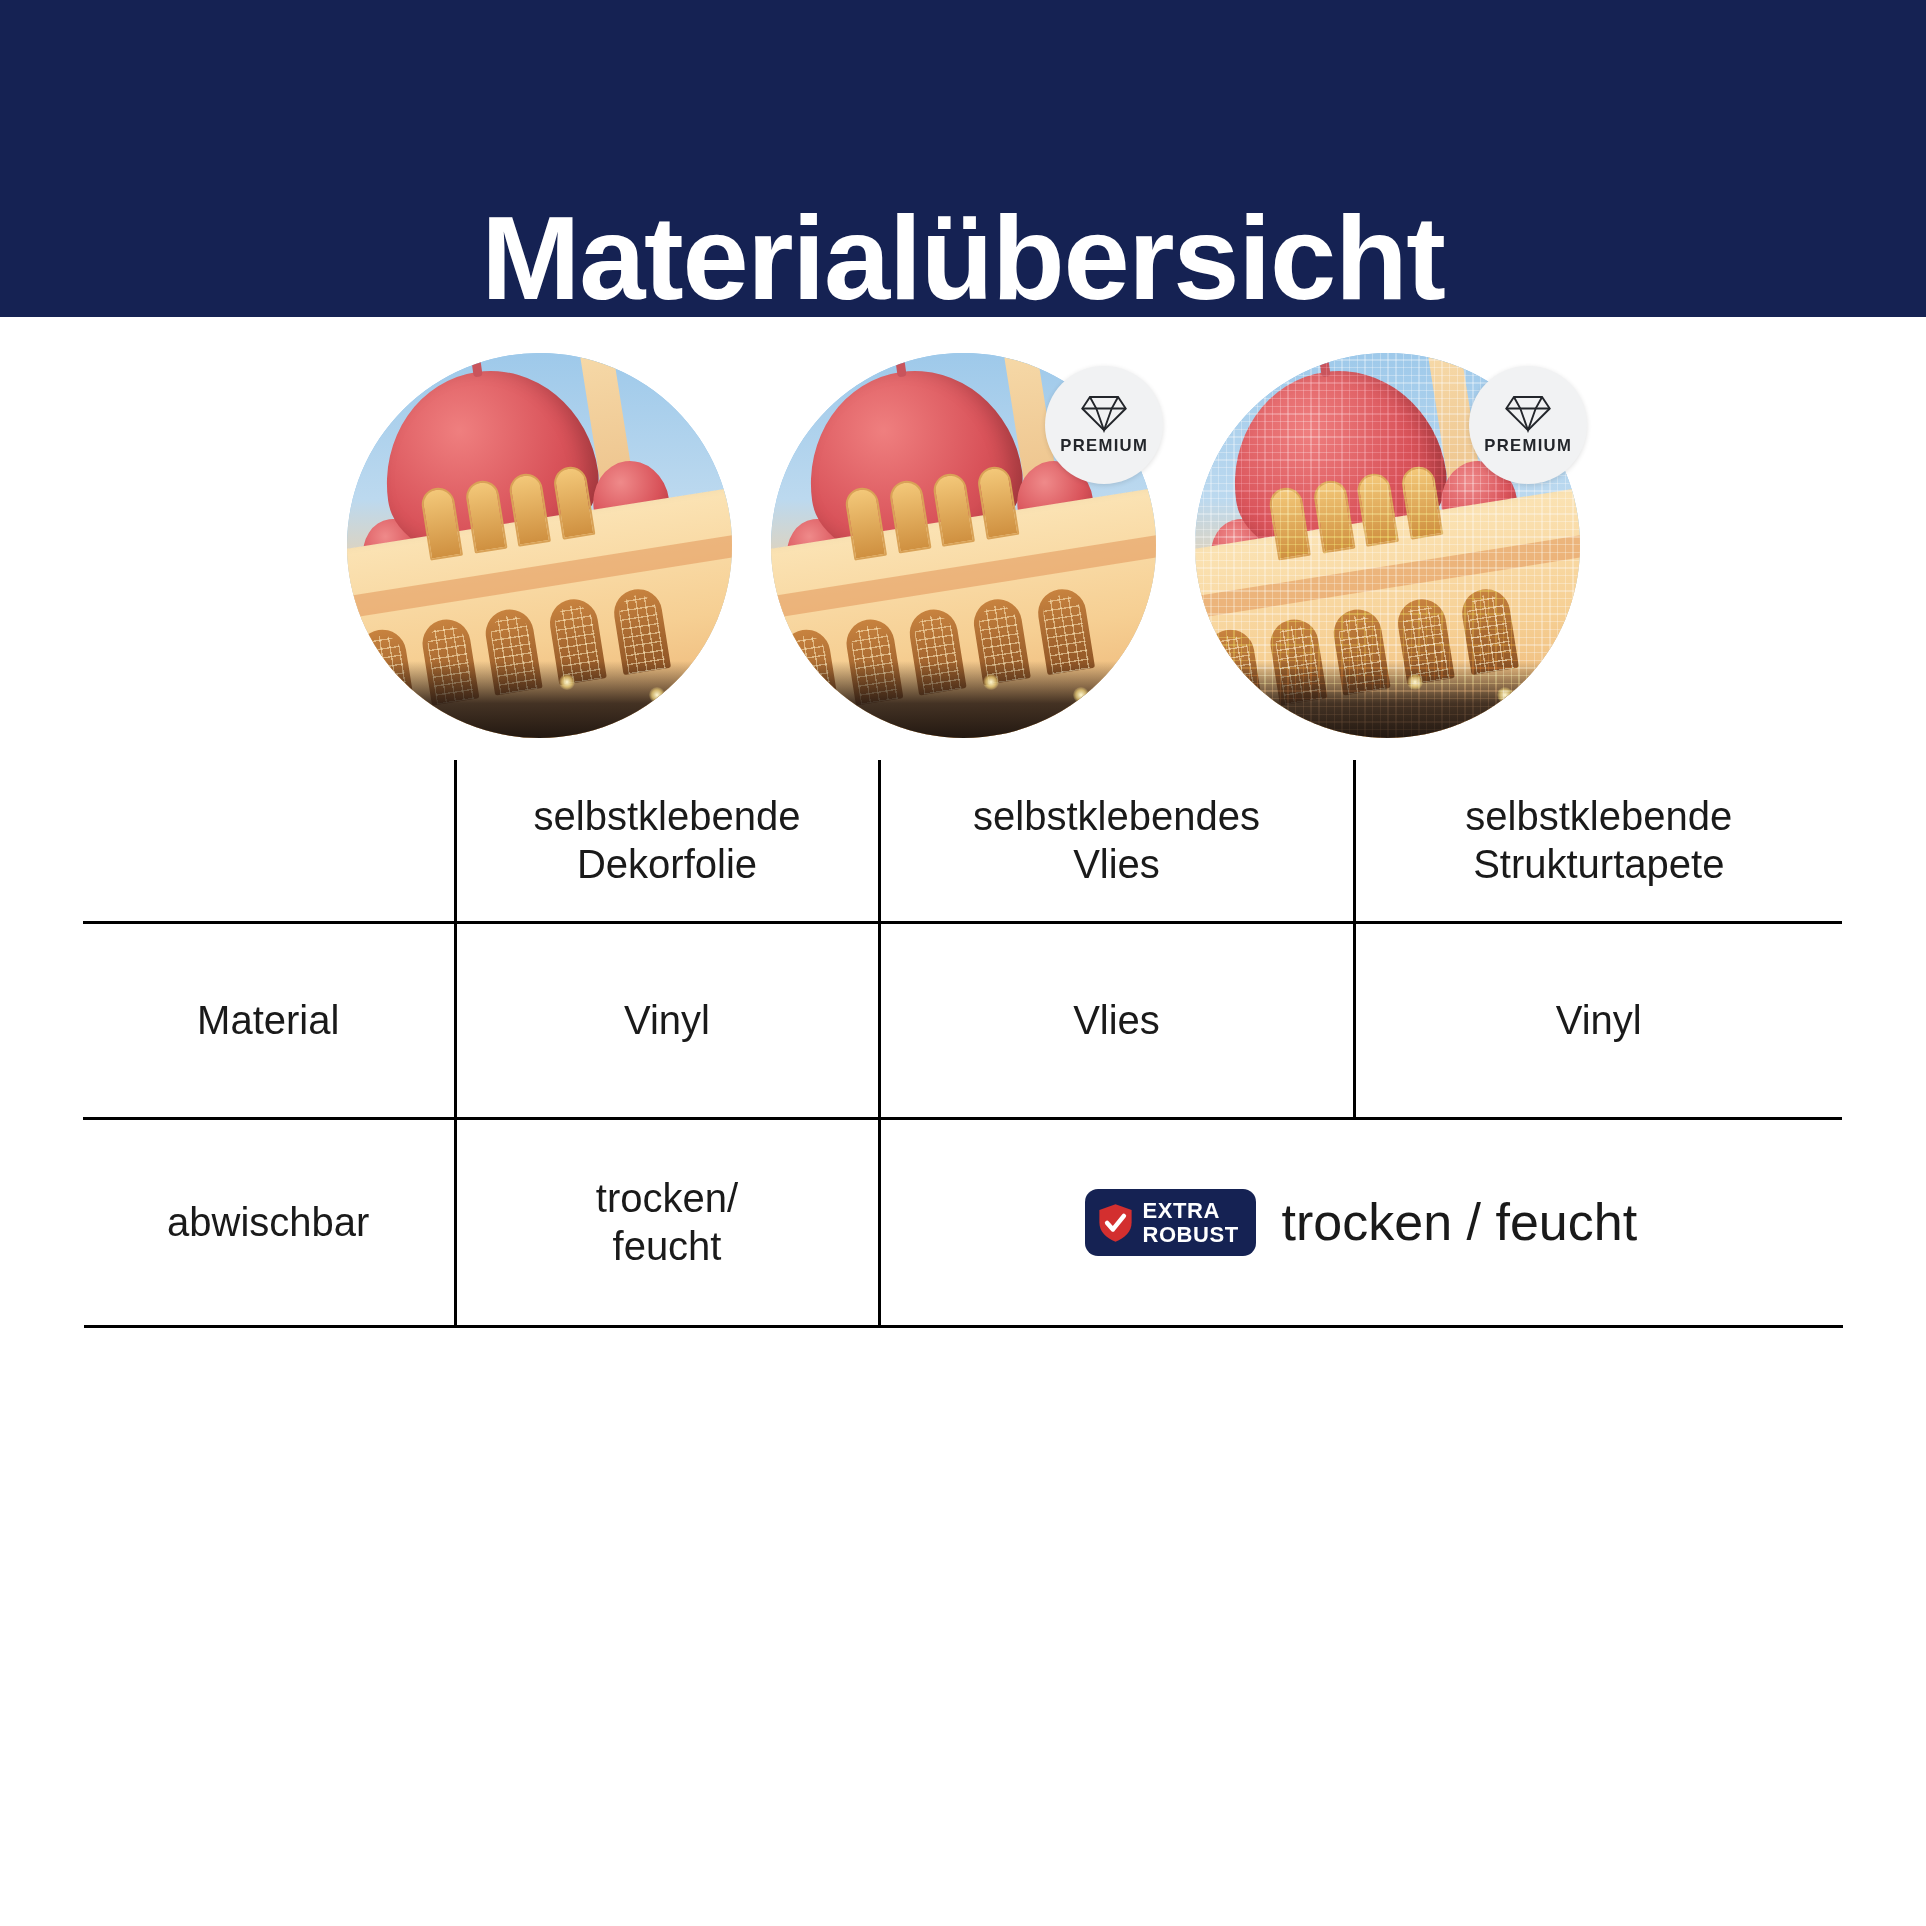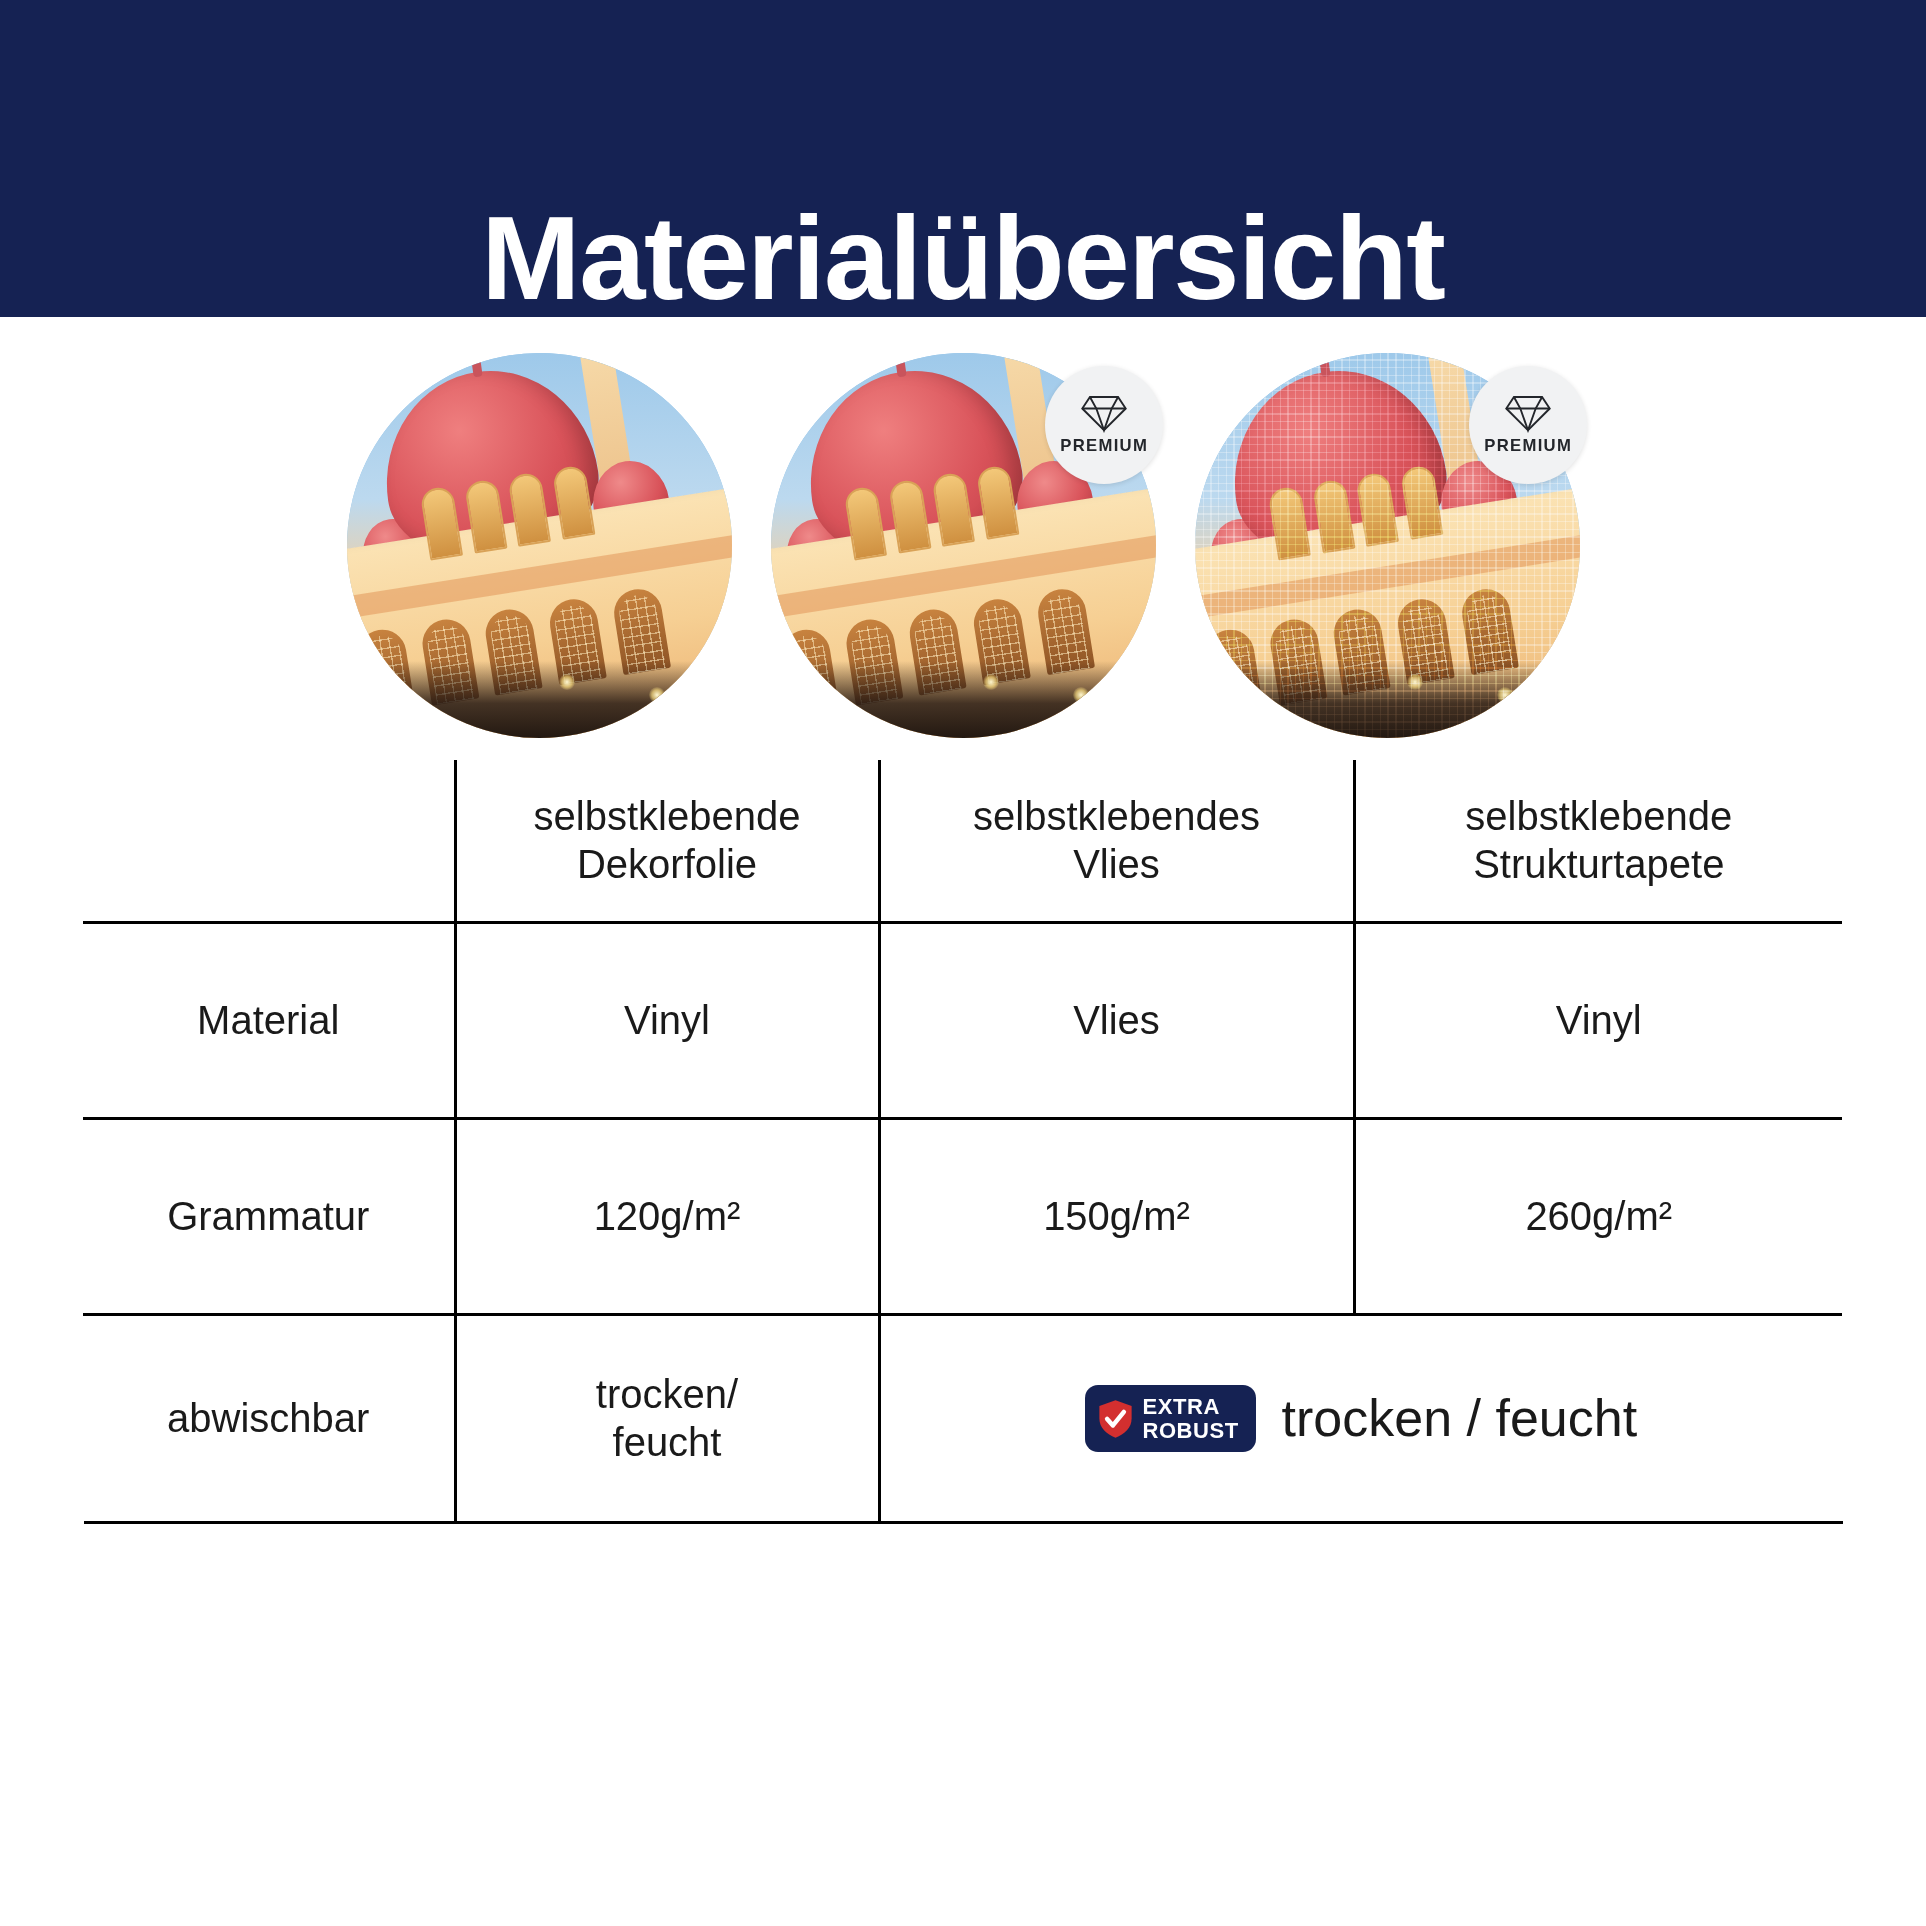--- a/index.html
+++ b/index.html
@@ -440,26 +440,20 @@
         </td>
       </tr>
 
       <tr class="row-body">
         <td class="rowlabel vsep-r hsep-b">Material</td>
         <td class="vsep-r hsep-b">Vinyl</td>
         <td class="vsep-r hsep-b">Vlies</td>
         <td class="hsep-b">Vinyl</td>
       </tr>
 
-      <tr class="row-body">
-        <td class="rowlabel vsep-r hsep-b">Grammatur</td>
-        <td class="vsep-r hsep-b">120g/m²</td>
-        <td class="vsep-r hsep-b">150g/m²</td>
-        <td class="hsep-b">260g/m²</td>
-      </tr>
 
 
       <tr class="row-tall">
         <td class="rowlabel vsep-r">abwischbar</td>
         <td class="vsep-r">
           <div>trocken/</div>
           <div>feucht</div>
         </td>
         <td colspan="2">
           <div class="robust-cell-inner">

